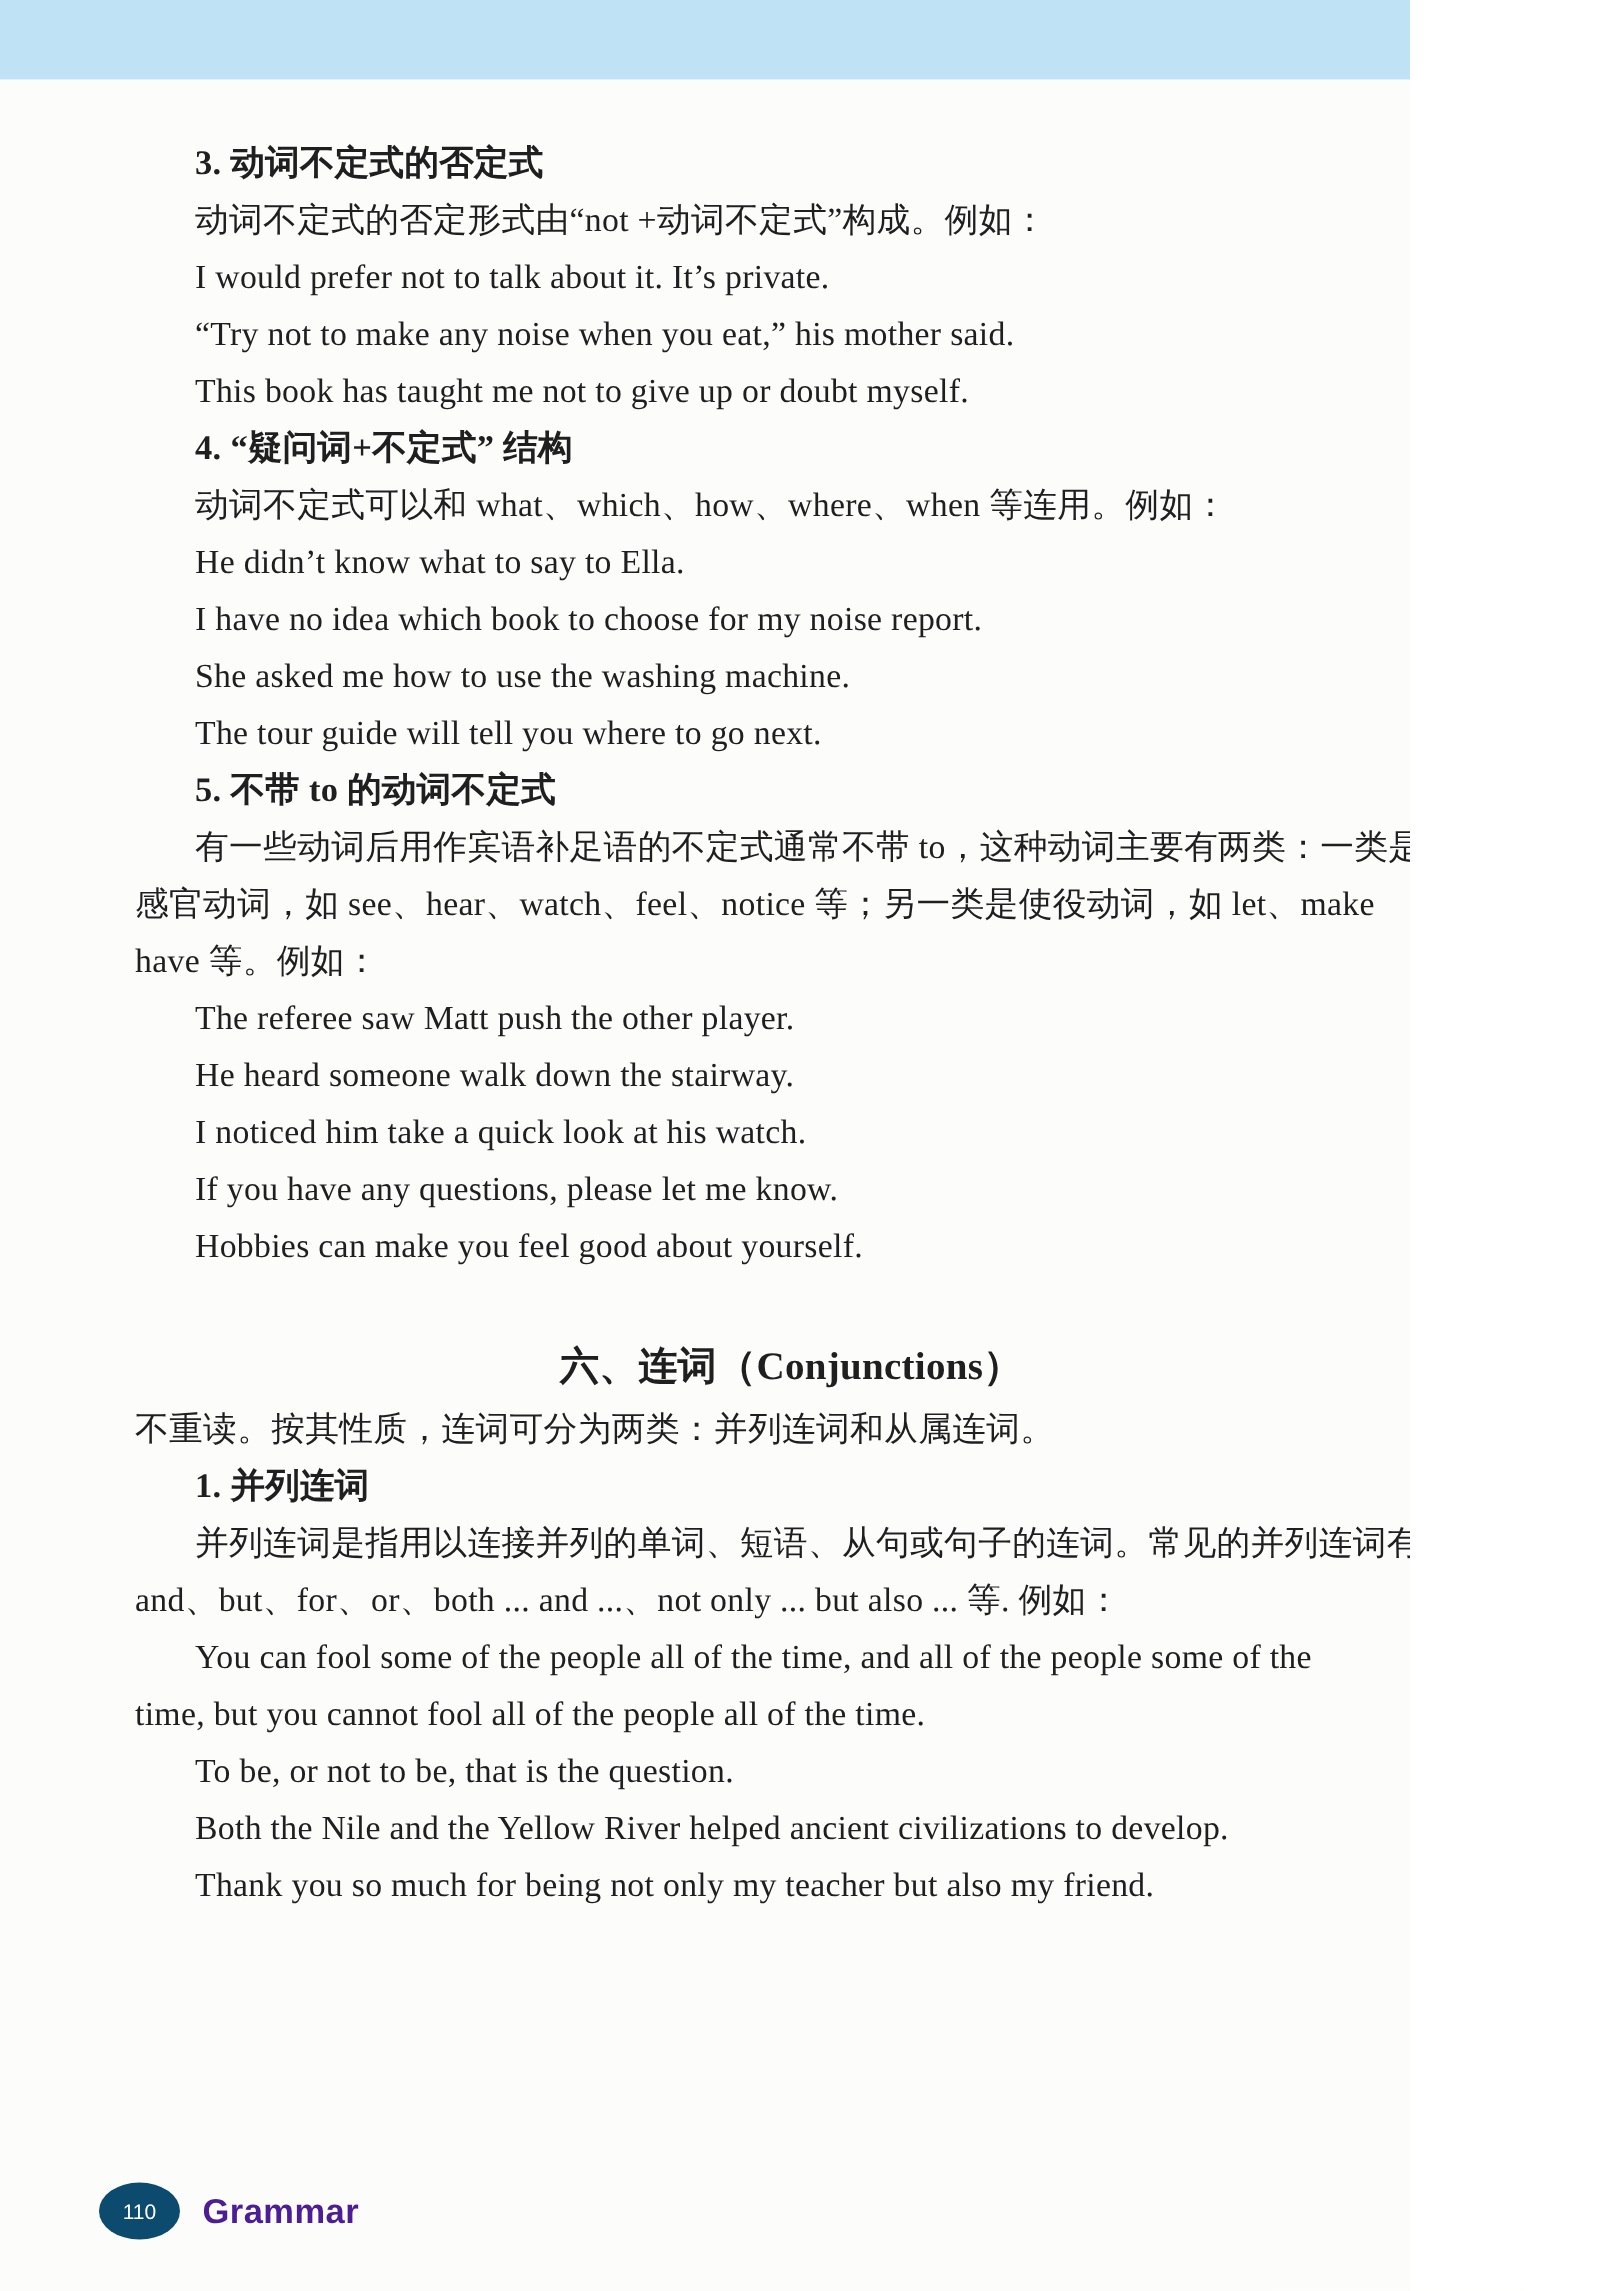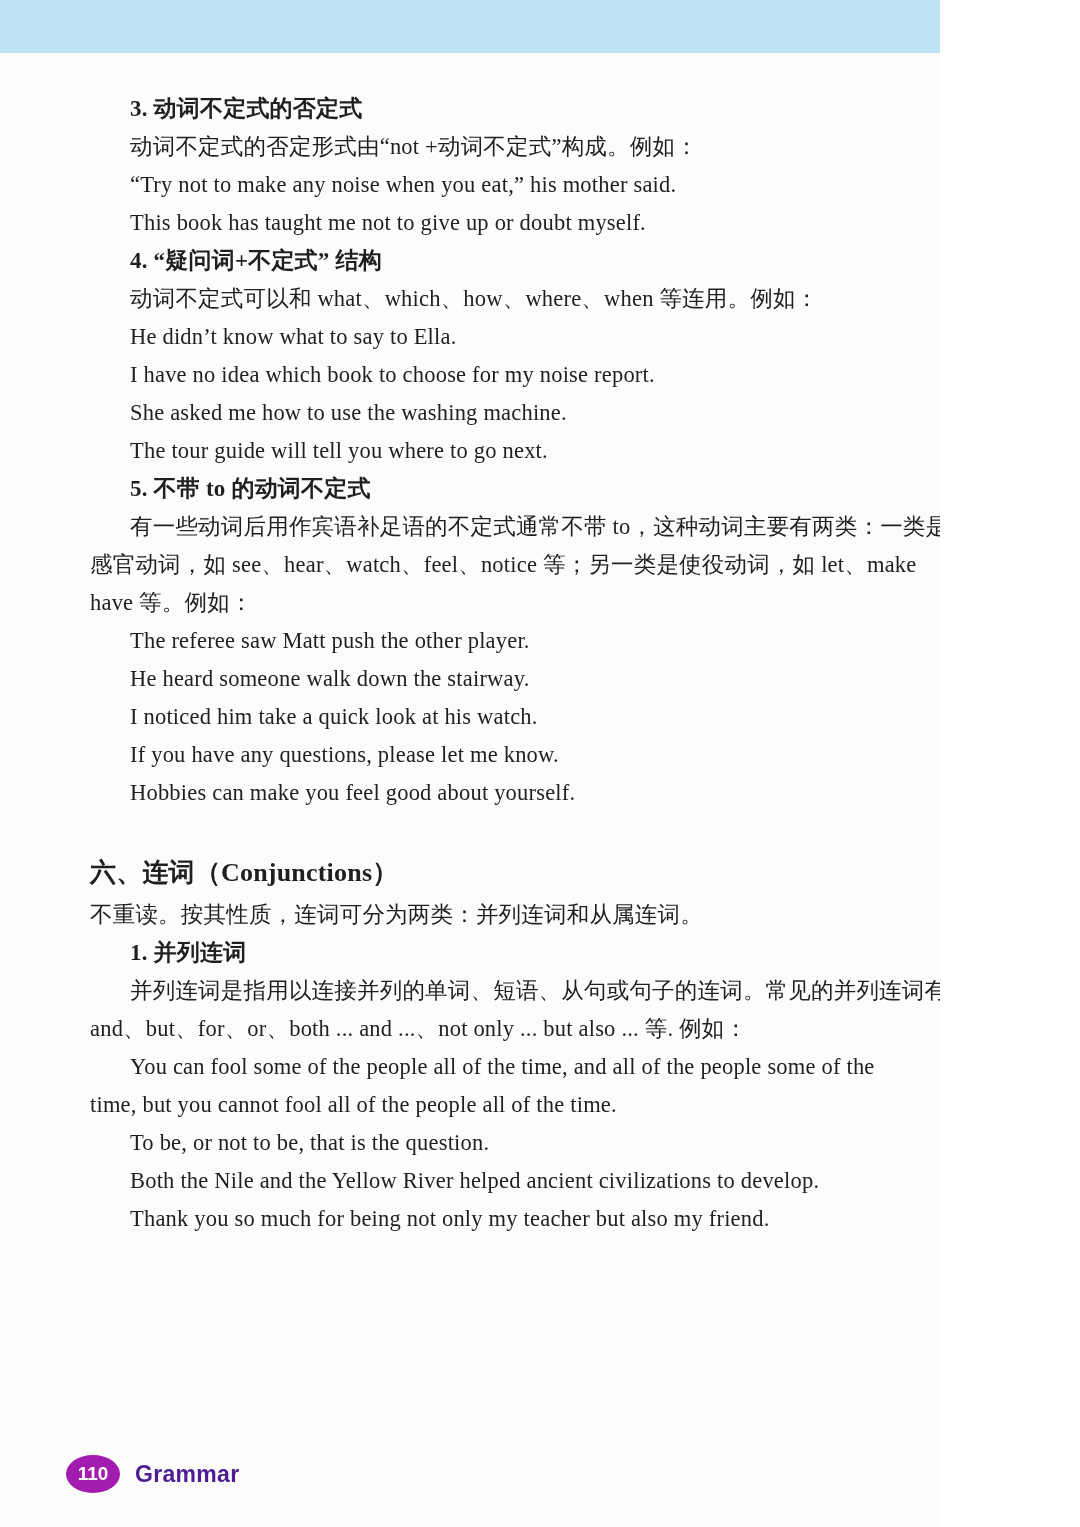--- a/index.html
+++ b/index.html
@@ -35,59 +35,60 @@
   .line.h3 {
     padding-left: 40px;
     font-weight: bold;
     font-size: 23px;
   }
   .line.h2 {
     font-weight: bold;
     font-size: 26px;
     line-height: 46px;
   }
-  .line.gap-top { margin-top: 38px; }
+  .line.gap-top { margin-top: 38px; text-align: center; }
   .footer {
     position: absolute;
     left: 66px;
     top: 1455px;
     display: flex;
     align-items: center;
     font-family: "Liberation Sans", "DejaVu Sans", sans-serif;
   }
   .page-badge {
     display: inline-flex;
     align-items: center;
     justify-content: center;
     width: 54px;
     height: 38px;
     border-radius: 50%;
-    background: #a21caf;
+    background: #0c4a6e;
     color: #ffffff;
-    font-size: 19px;
-    font-weight: bold;
+    font-size: 14px;
+    font-weight: normal;
   }
   .footer-label {
     margin-left: 15px;
     color: #4c1d95;
     font-size: 23px;
     font-weight: bold;
     letter-spacing: 0.3px;
   }
 </style>
 </head>
 <body>
 
 <div class="page">
   <div class="top-band"></div>
 
   <main class="content" id="content">
 
   <div class="line h3">3.  动词不定式的否定式</div>
       <div class="line indent">动词不定式的否定形式由“not +动词不定式”构成。例如：</div>
+      <div class="line indent">I would prefer not to talk about it. It’s private.</div>
       <div class="line indent">“Try not to make any noise when you eat,” his mother said.</div>
       <div class="line indent">This book has taught me not to give up or doubt myself.</div>
       <div class="line h3">4.  “疑问词+不定式” 结构</div>
       <div class="line indent">动词不定式可以和 what、which、how、where、when 等连用。例如：</div>
       <div class="line indent">He didn’t know what to say to Ella.</div>
       <div class="line indent">I have no idea which book to choose for my noise report.</div>
       <div class="line indent">She asked me how to use the washing machine.</div>
       <div class="line indent">The tour guide will tell you where to go next.</div>
       <div class="line h3">5. 不带 to 的动词不定式</div>
       <div class="line indent">有一些动词后用作宾语补足语的不定式通常不带 to，这种动词主要有两类：一类是</div>

